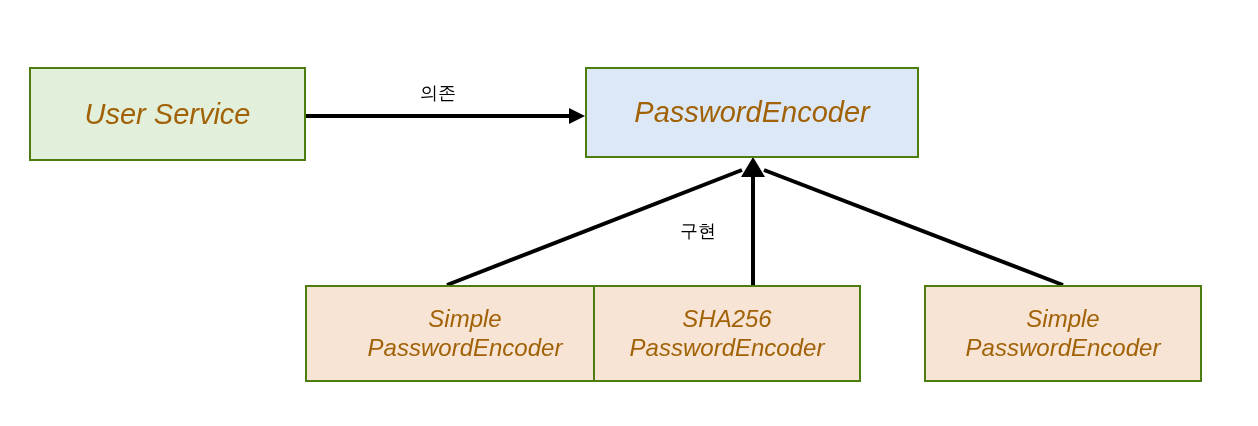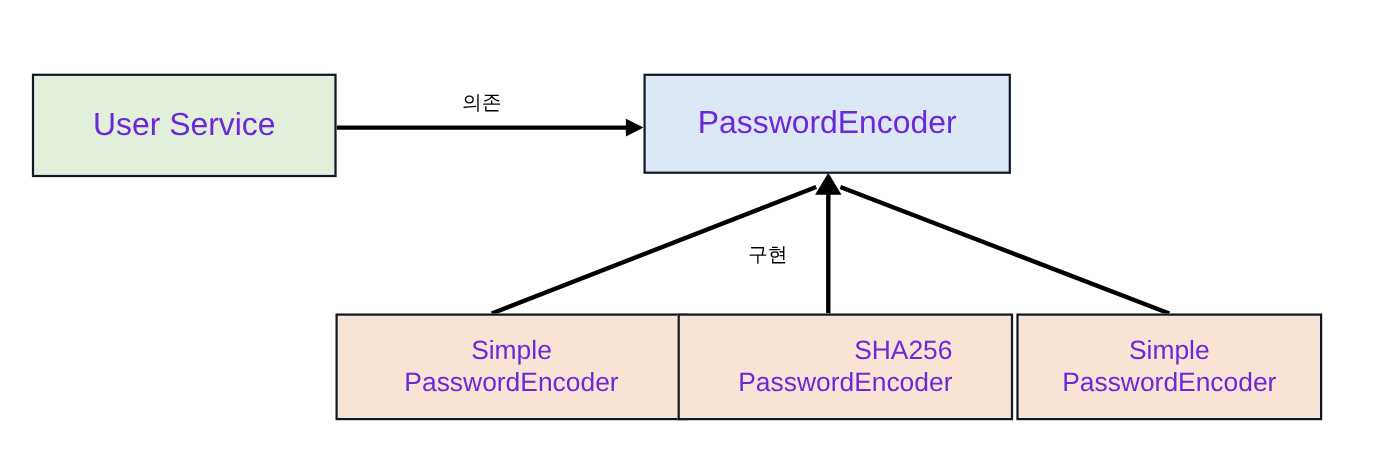--- a/index.html
+++ b/index.html
@@ -22,28 +22,29 @@
     position: absolute;
     left: 0;
     top: 0;
     width: 1258px;
     height: 426px;
     pointer-events: none;
   }
   .node {
     position: absolute;
     box-sizing: border-box;
-    border: 2px solid #0f172a;
+    border: 2px solid #4d7c0f;
     display: flex;
     align-items: center;
     justify-content: center;
     text-align: center;
-    color: #6d28d9;
+    color: #a16207;
     line-height: 1.18;
     white-space: pre-line;
+    font-style: italic;
   }
   .node-consumer {
     left: 29px;
     top: 67px;
     width: 277px;
     height: 94px;
     background: #e2efda;
     font-size: 29px;
   }
   .node-interface {
@@ -54,21 +55,21 @@
     background: #dce8f5;
     font-size: 29px;
   }
   .node-impl {
     top: 285px;
     height: 97px;
     background: #f8e4d5;
     font-size: 24px;
   }
   .node-impl-simple  { left: 305px;  width: 320px; }
-  .node-impl-sha256  { left: 616px;  width: 305px; text-align: right; }
+  .node-impl-sha256  { left: 593px;  width: 268px; }
   .node-impl-bcrypt  { left: 924px;  width: 278px; }
 
   .edge-label {
     position: absolute;
     color: #000000;
     font-size: 18px;
     line-height: 1;
     white-space: nowrap;
     background: #ffffff;
     padding: 0 3px;

